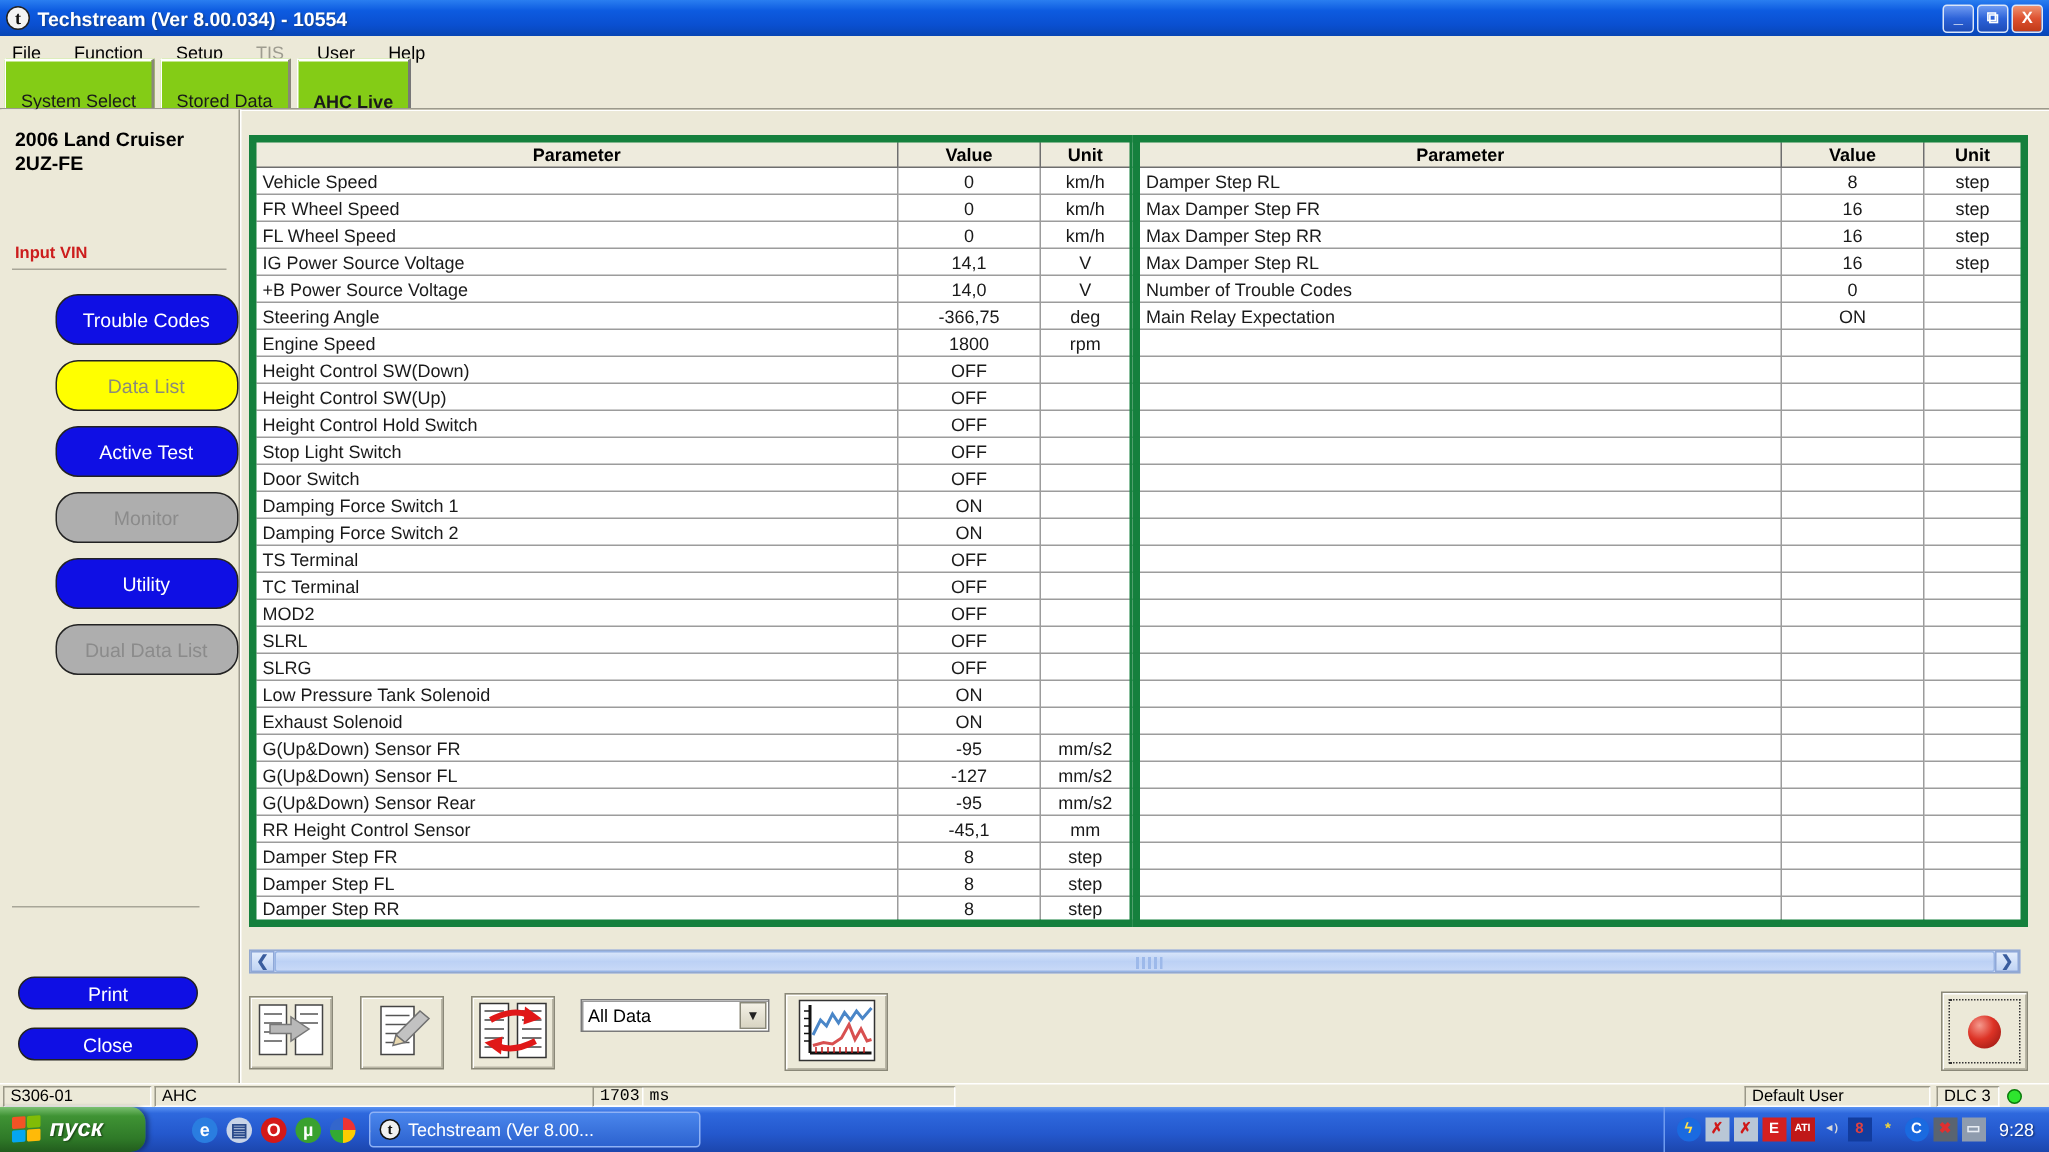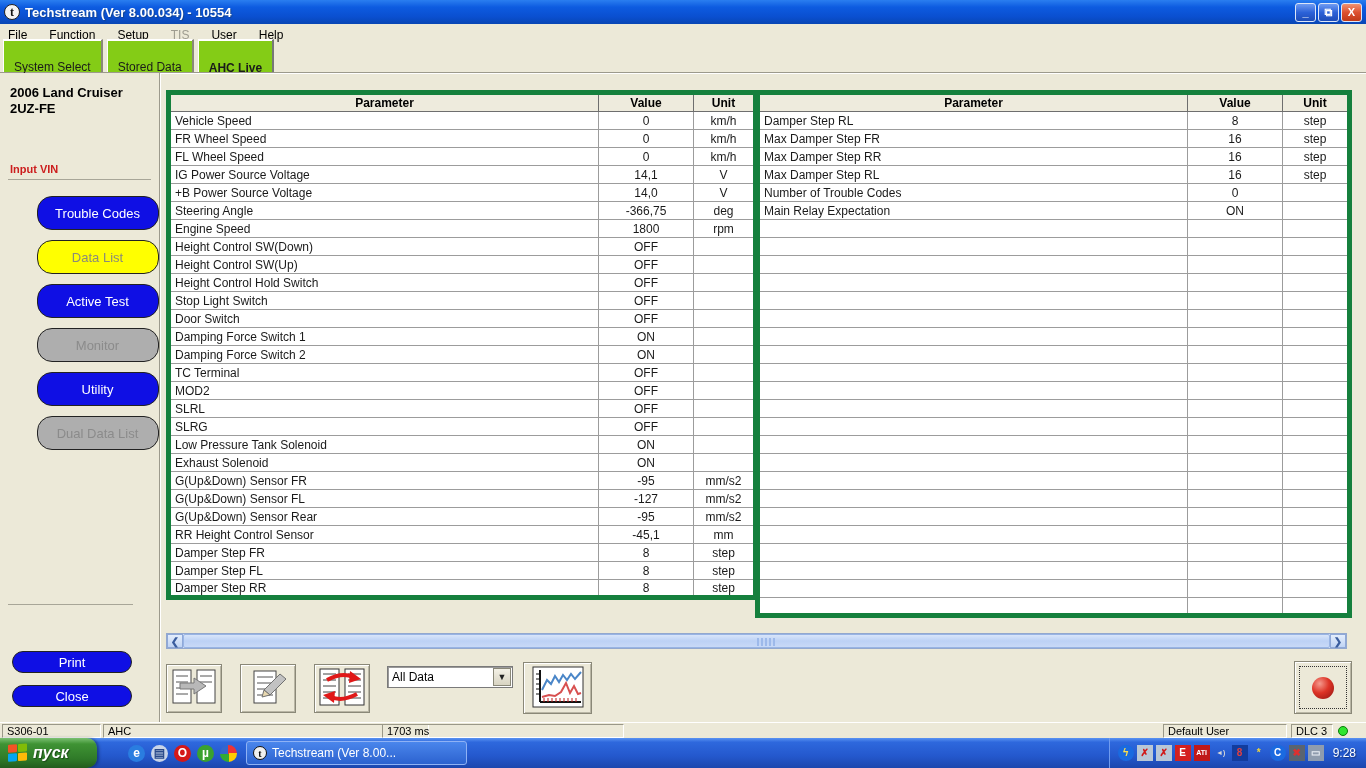--- a/index.html
+++ b/index.html
@@ -93,21 +93,21 @@
   #record-ball { position:absolute; left:50%; top:50%; width:22px; height:22px; margin:-11px 0 0 -11px;
     border-radius:50%; background:radial-gradient(circle at 35% 30%, #f59a8e 0%, #dd3326 45%, #8e1410 100%); }
 
   
   #statusbar { position:absolute; left:0; top:722px; width:1366px; height:16px; background:#ece9d8;
     border-top:1px solid #fff; font-size:11px; }
   .status-seg { position:absolute; top:1px; height:14px; line-height:13px; padding-left:4px;
     border:1px solid; border-color:#9a9888 #fff #fff #9a9888; color:#000; overflow:hidden; }
   #seg-0 { left:2px;    width:99px;  }
   #seg-1 { left:103px;  width:326px; }
-  #seg-2 { left:382px;  width:242px; }
+  #seg-2 { left:395px;  width:242px;font-family:Liberation Mono, monospace; }
   #seg-3 { left:1163px; width:124px; }
   #seg-4 { left:1291px; width:42px;  }
   #dlc-dot { position:absolute; left:1338px; top:3px; width:10px; height:10px; border-radius:50%;
     border:1px solid #0a7a0a; }
 
   
   #taskbar { position:absolute; left:0; top:738px; width:1366px; height:30px;
     background:linear-gradient(180deg,#5a93f2 0%,#2e68dd 14%,#2458cd 60%,#1c46ad 100%);padding-left:36px; }
   #start-btn { position:absolute; left:0; top:0; width:97px; height:30px; border-radius:0 10px 10px 0;
     background:linear-gradient(180deg,#7bc072 0%,#3f9334 20%,#2f7a28 70%,#225c1d 100%);
@@ -255,20 +255,25 @@
           <td class="c2"></td>
         </tr>
         <tr>
           <td class="c0">Damping Force Switch 1</td>
           <td class="c1">ON</td>
           <td class="c2"></td>
         </tr>
         <tr>
           <td class="c0">Damping Force Switch 2</td>
           <td class="c1">ON</td>
+          <td class="c2"></td>
+        </tr>
+        <tr>
+          <td class="c0">TS Terminal</td>
+          <td class="c1">OFF</td>
           <td class="c2"></td>
         </tr>
         <tr>
           <td class="c0">TC Terminal</td>
           <td class="c1">OFF</td>
           <td class="c2"></td>
         </tr>
         <tr>
           <td class="c0">MOD2</td>
           <td class="c1">OFF</td>

